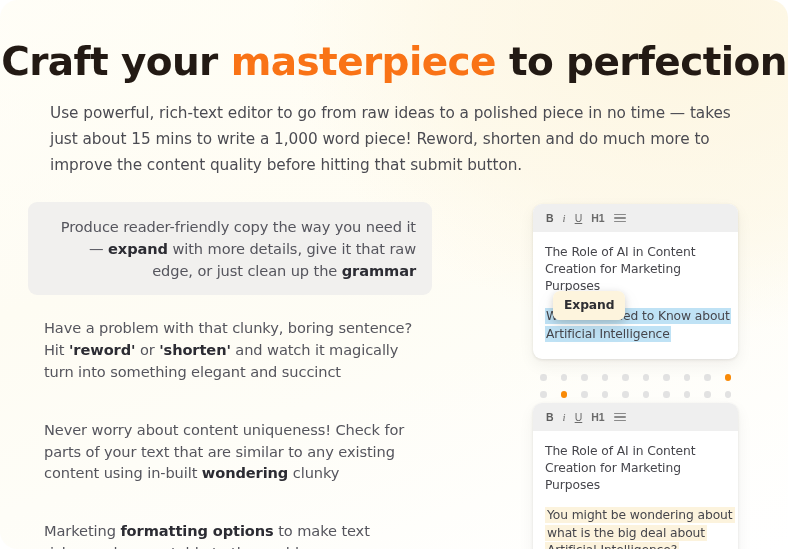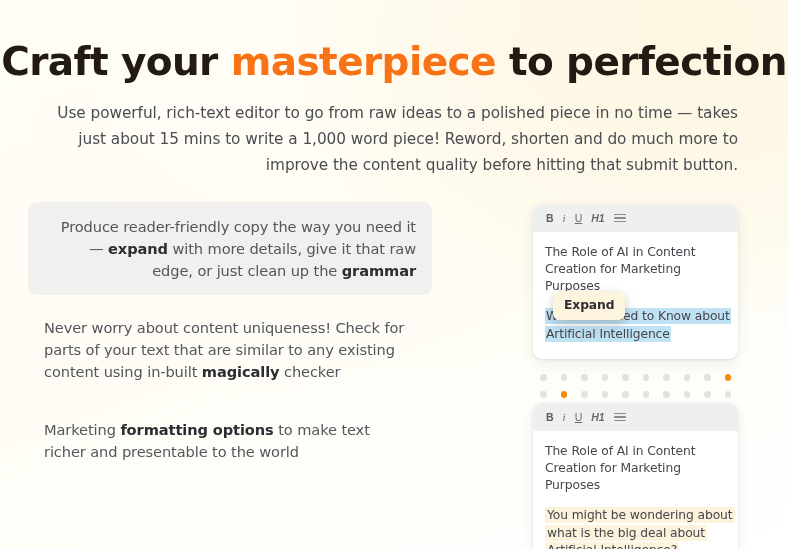--- a/index.html
+++ b/index.html
@@ -15,20 +15,21 @@
   }
   #root {
     position: relative;
     width: 788px;
     height: 549px;
     background:
       radial-gradient(ellipse 560px 420px at 88% 6%, #fdf6e2 0%, rgba(253,246,226,0.55) 45%, rgba(255,255,255,0) 72%),
       radial-gradient(ellipse 700px 520px at 50% 0%, #fffdf4 0%, rgba(255,253,244,0.6) 50%, rgba(255,255,255,0) 80%),
       linear-gradient(160deg, #fffefa 0%, #fefcf3 38%, #fefdf7 62%, #ffffff 100%);
     overflow: hidden;
+    border-radius: 18px;
   }
 
   
   .hero-title {
     position: absolute;
     left: 0;
     top: 10px;
     width: 788px;
     text-align: center;
     font-size: 39px;
@@ -38,21 +39,21 @@
     line-height: 52px;
     white-space: nowrap;
   }
   .hero-title .accent { color: #f97316; }
 
   .hero-sub {
     position: absolute;
     left: 50px;
     top: 85px;
     width: 688px;
-    text-align: right;
+    text-align: left;
     font-size: 15.3px;
     line-height: 26px;
     color: #4b4b52;
     letter-spacing: -0.05px;
   }
 
   
   .features {
     position: absolute;
     left: 28px;
@@ -100,21 +101,21 @@
   }
   .tool {
     font-size: 10.5px;
     color: #6b6b6b;
     line-height: 1;
     font-family: "Liberation Sans", sans-serif;
   }
   .tool.bold { font-weight: 700; color: #5d5d5d; }
   .tool.italic { font-style: italic; font-family: "Liberation Serif", serif; font-size: 11px; }
   .tool.under { text-decoration: underline; }
-  .tool.h1 { font-weight: 700; font-size: 10.5px; font-style: italic; }
+  .tool.h1 { font-weight: 700; font-size: 10.5px; }
   .tool-list { display: inline-block; width: 12px; }
   .tool-list span {
     display: block;
     height: 1.3px;
     background: #8a8a8a;
     margin-bottom: 2.4px;
     border-radius: 1px;
   }
   .tool-list span:nth-child(1) { width: 12px; }
   .tool-list span:nth-child(2) { width: 12px; }
@@ -197,21 +198,22 @@
 <div id="root">
 
   <h1 class="hero-title">
     <span>Craft your </span><span class="accent">masterpiece</span><span> to perfection</span>
   </h1>
 
   <p class="hero-sub">Use powerful, rich-text editor to go from raw ideas to a polished piece in no time — takes just about 15 mins to write a 1,000 word piece! Reword, shorten and do much more to improve the content quality before hitting that submit button.</p>
 
   <div class="features" id="feature-list">
       <div class="feature highlighted"><span>Produce reader-friendly copy the way you need it — </span><b>expand</b><span> with more details, give it that raw edge, or just clean up the </span><b>grammar</b></div>
-      <div class="feature"><span>Never worry about content uniqueness! Check for parts of your text that are similar to any existing content using in-built </span><b>magically</b><span> checker</span></div>
+      <div class="feature"><span>Have a problem with that clunky, boring sentence? Hit </span><b>'reword'</b><span> or </span><b>'shorten'</b><span> and watch it magically turn into something elegant and succinct</span></div>
+      <div class="feature"><span>Never worry about content uniqueness! Check for parts of your text that are similar to any existing content using in-built </span><b>wondering</b><span> clunky</span></div>
       <div class="feature"><span>Marketing </span><b>formatting options</b><span> to make text richer and presentable to the world</span></div>
     </div>
 
   <div class="editor-col">
 
     <div class="editor-card">
       <div class="editor-toolbar">
         <span class="tool bold">B</span>
         <span class="tool italic">i</span>
         <span class="tool under">U</span>

